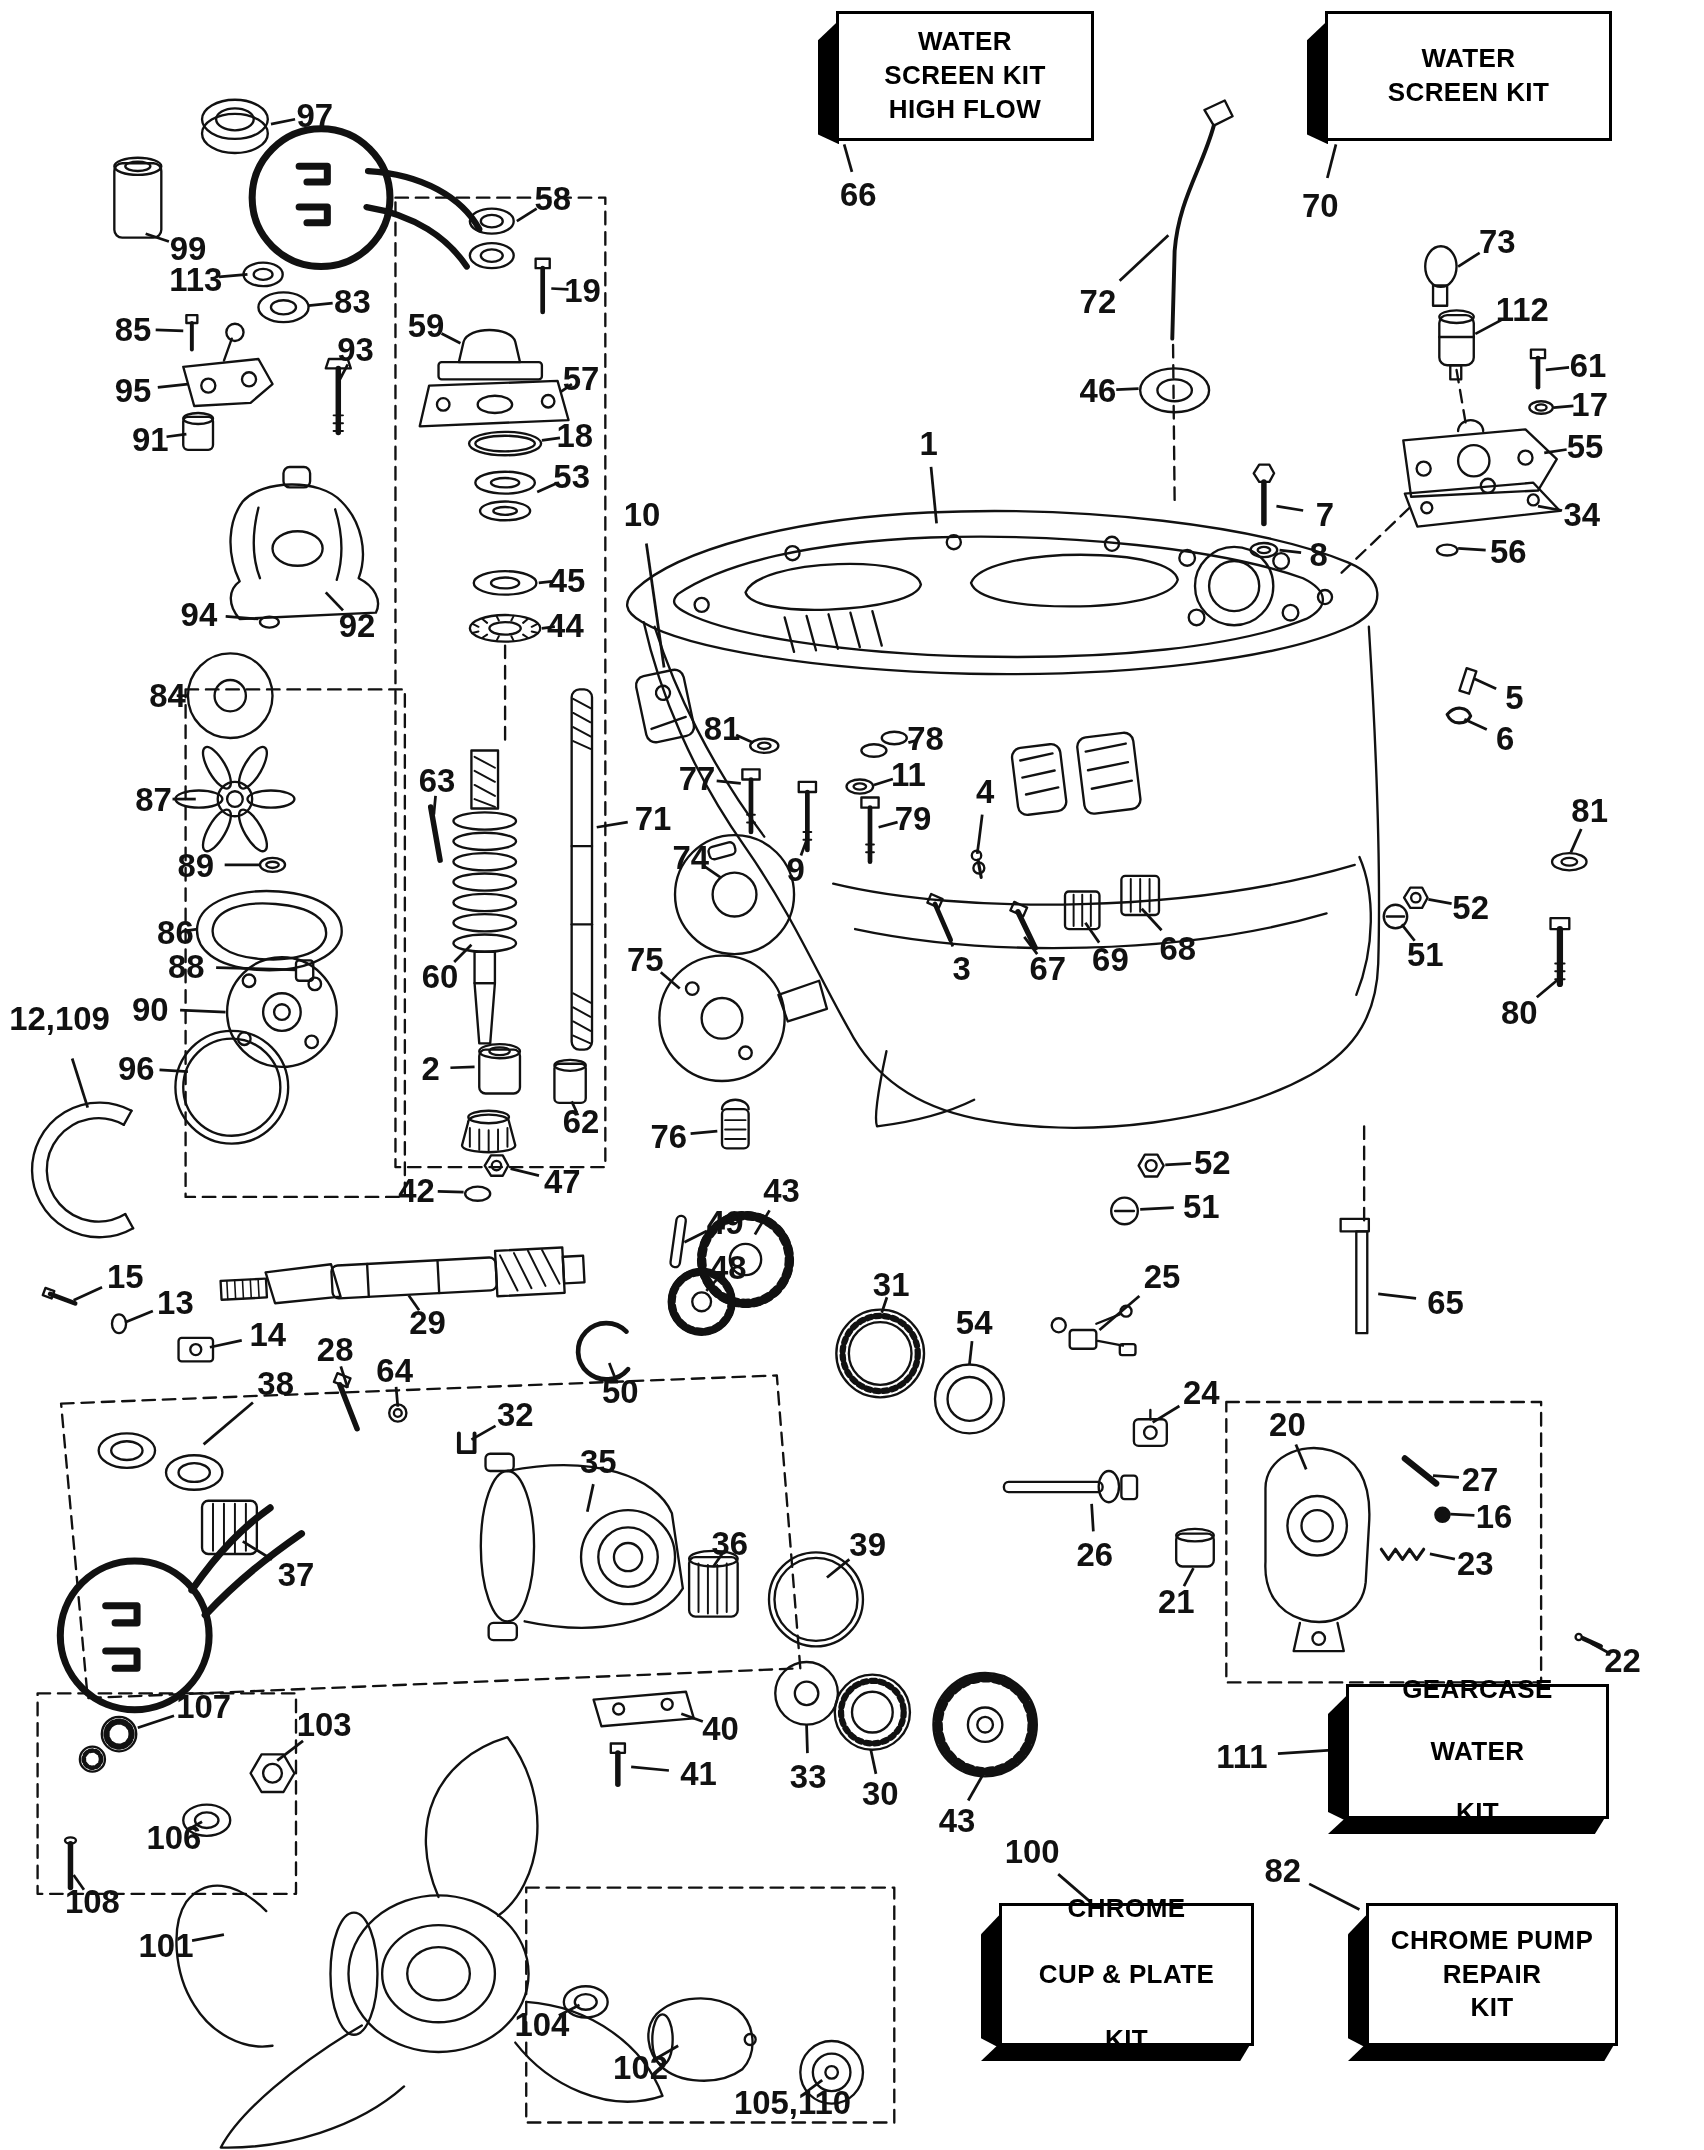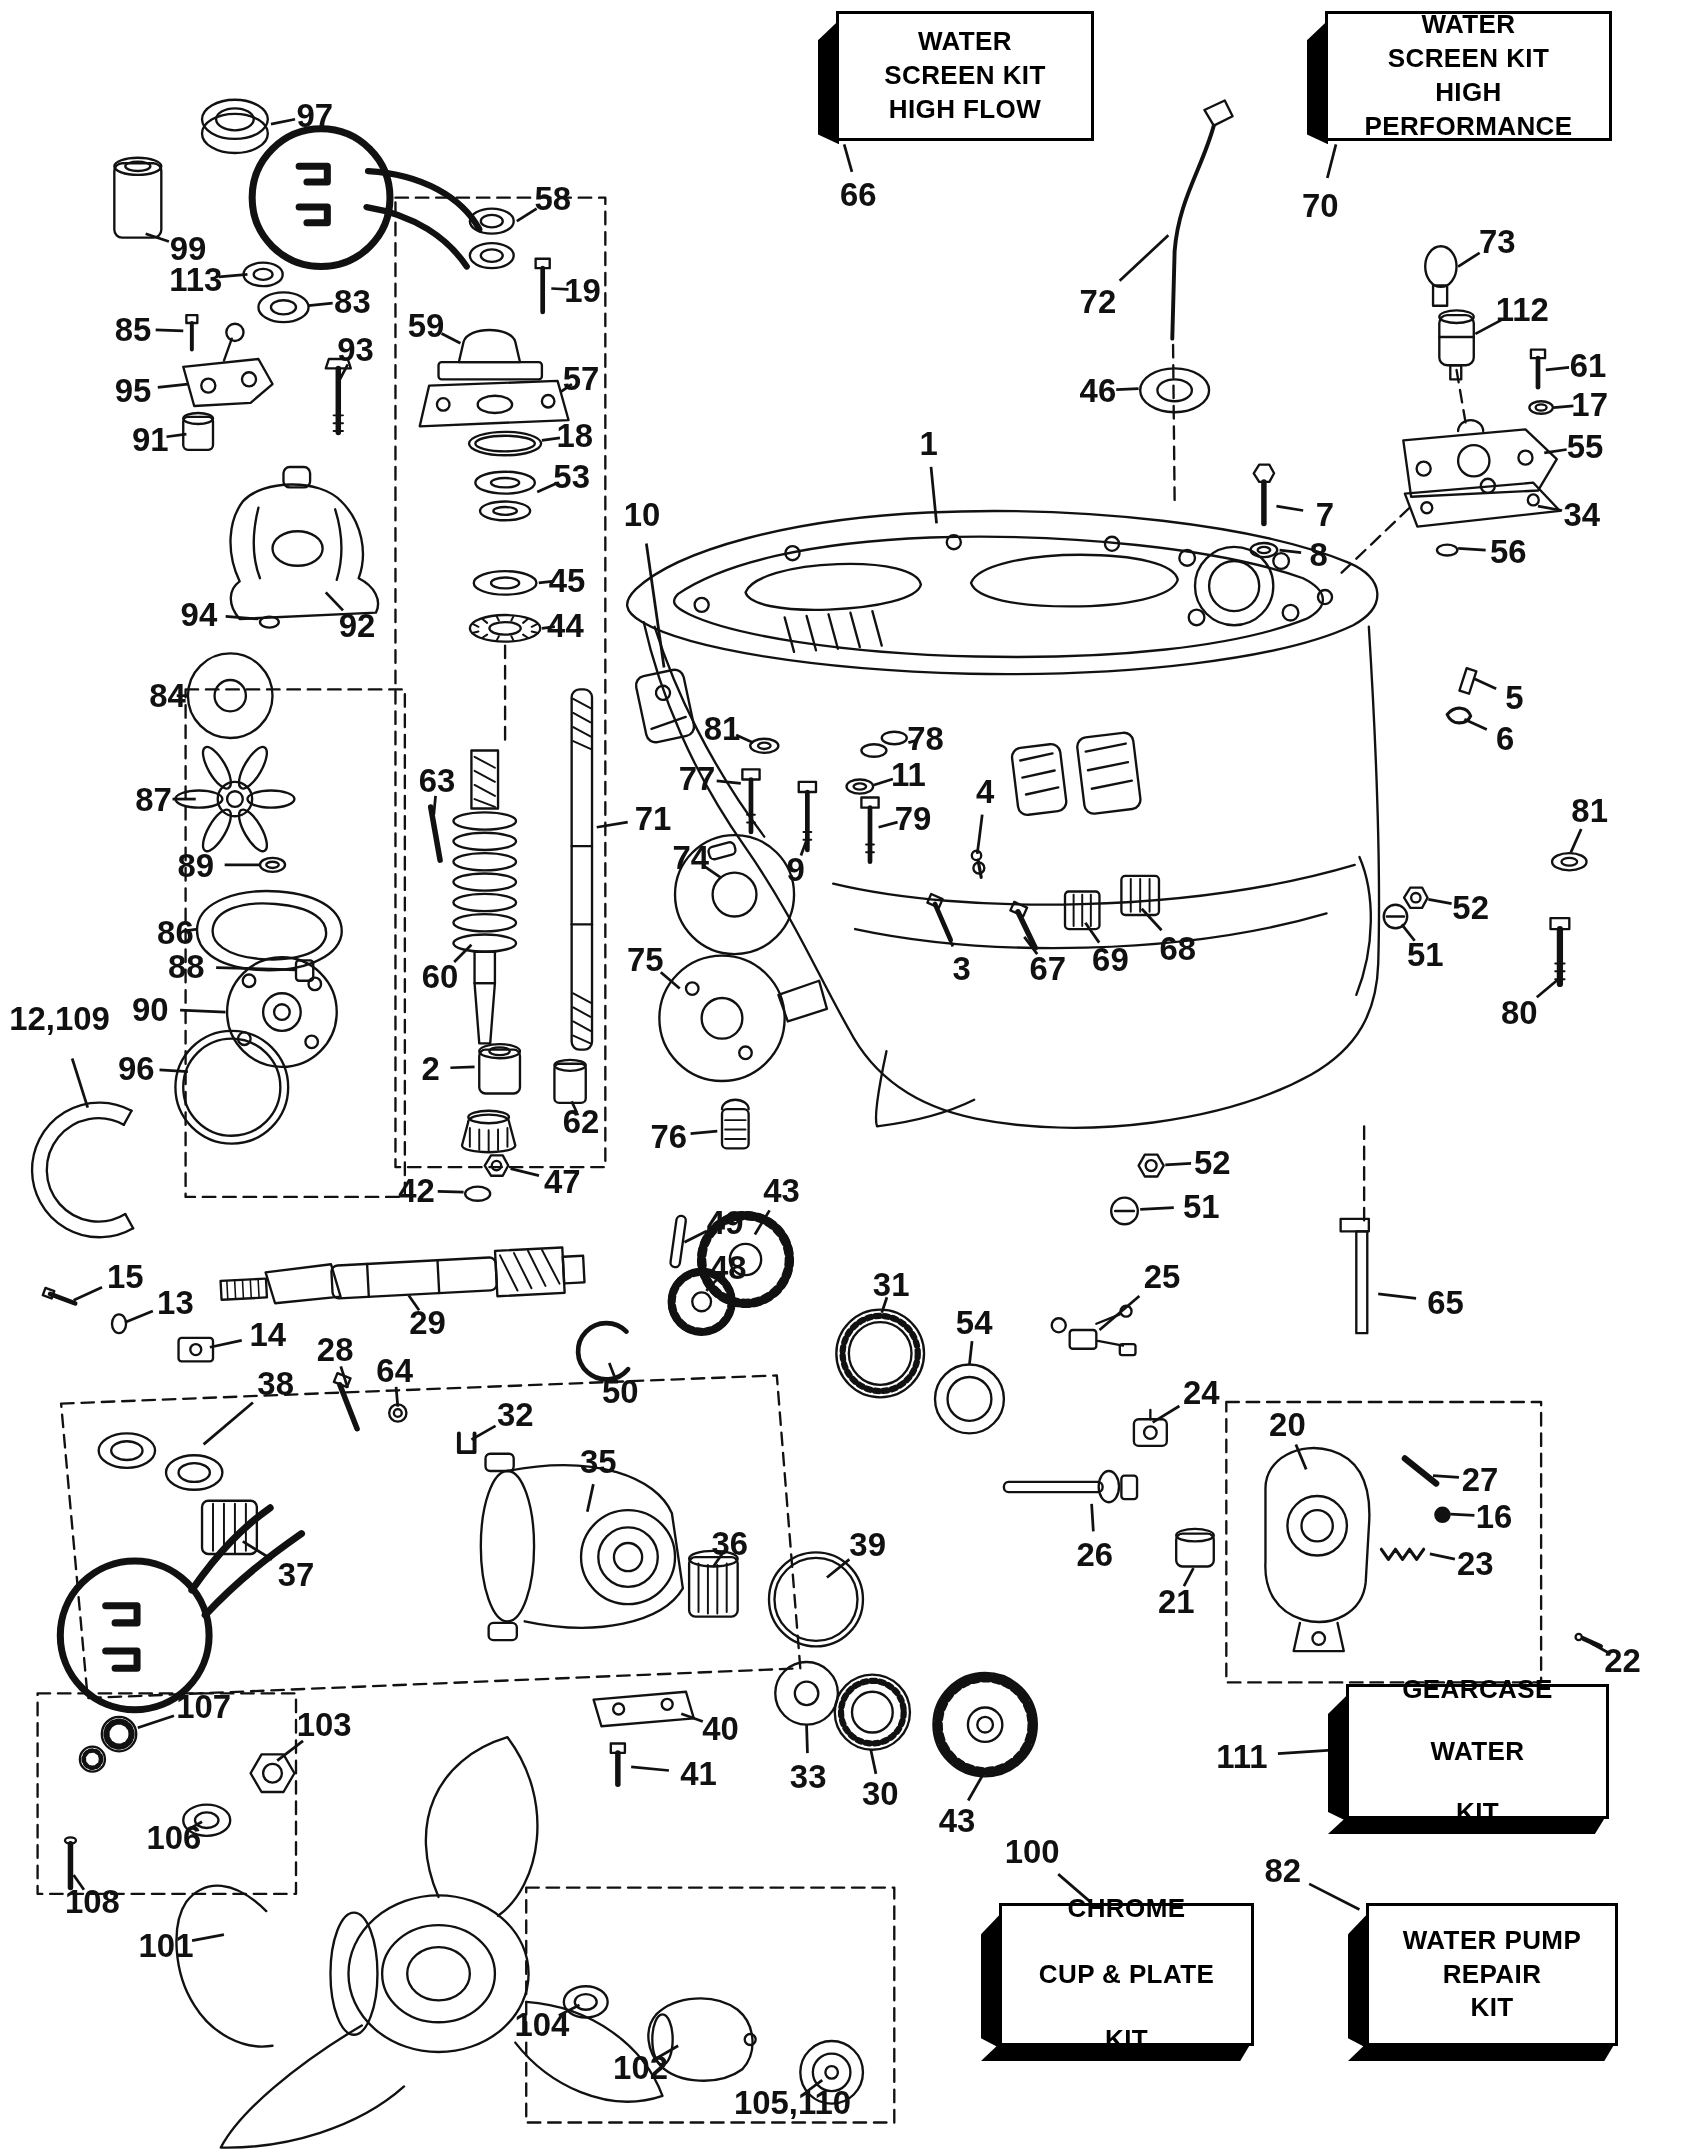--- a/index.html
+++ b/index.html
@@ -852,38 +852,37 @@
   <div class="kit-box kit-a">
     <i class="flap flap-left"></i>
     <span>WATER</span>
     <span>SCREEN KIT</span>
     <span>HIGH FLOW</span>
   </div>
   <div class="kit-box kit-b">
     <i class="flap flap-left"></i>
     <span>WATER</span>
     <span>SCREEN KIT</span>
-    <span>HIGH PERFORMANCE</span>
   </div>
   <div class="kit-box kit-c">
     <i class="flap flap-left"></i>
     <i class="flap flap-bottom"></i>
     <span>GEARCASE</span>
     <span>WATER</span>
     <span>KIT</span>
   </div>
   <div class="kit-box kit-d">
     <i class="flap flap-left"></i>
     <i class="flap flap-bottom"></i>
     <span>CHROME</span>
     <span>CUP &amp; PLATE</span>
     <span>KIT</span>
   </div>
   <div class="kit-box kit-e">
     <i class="flap flap-left"></i>
     <i class="flap flap-bottom"></i>
-    <span>WATER PUMP</span>
+    <span>CHROME PUMP</span>
     <span>REPAIR</span>
     <span>KIT</span>
   </div>
 
 </div>
 
 
 </body></html>

